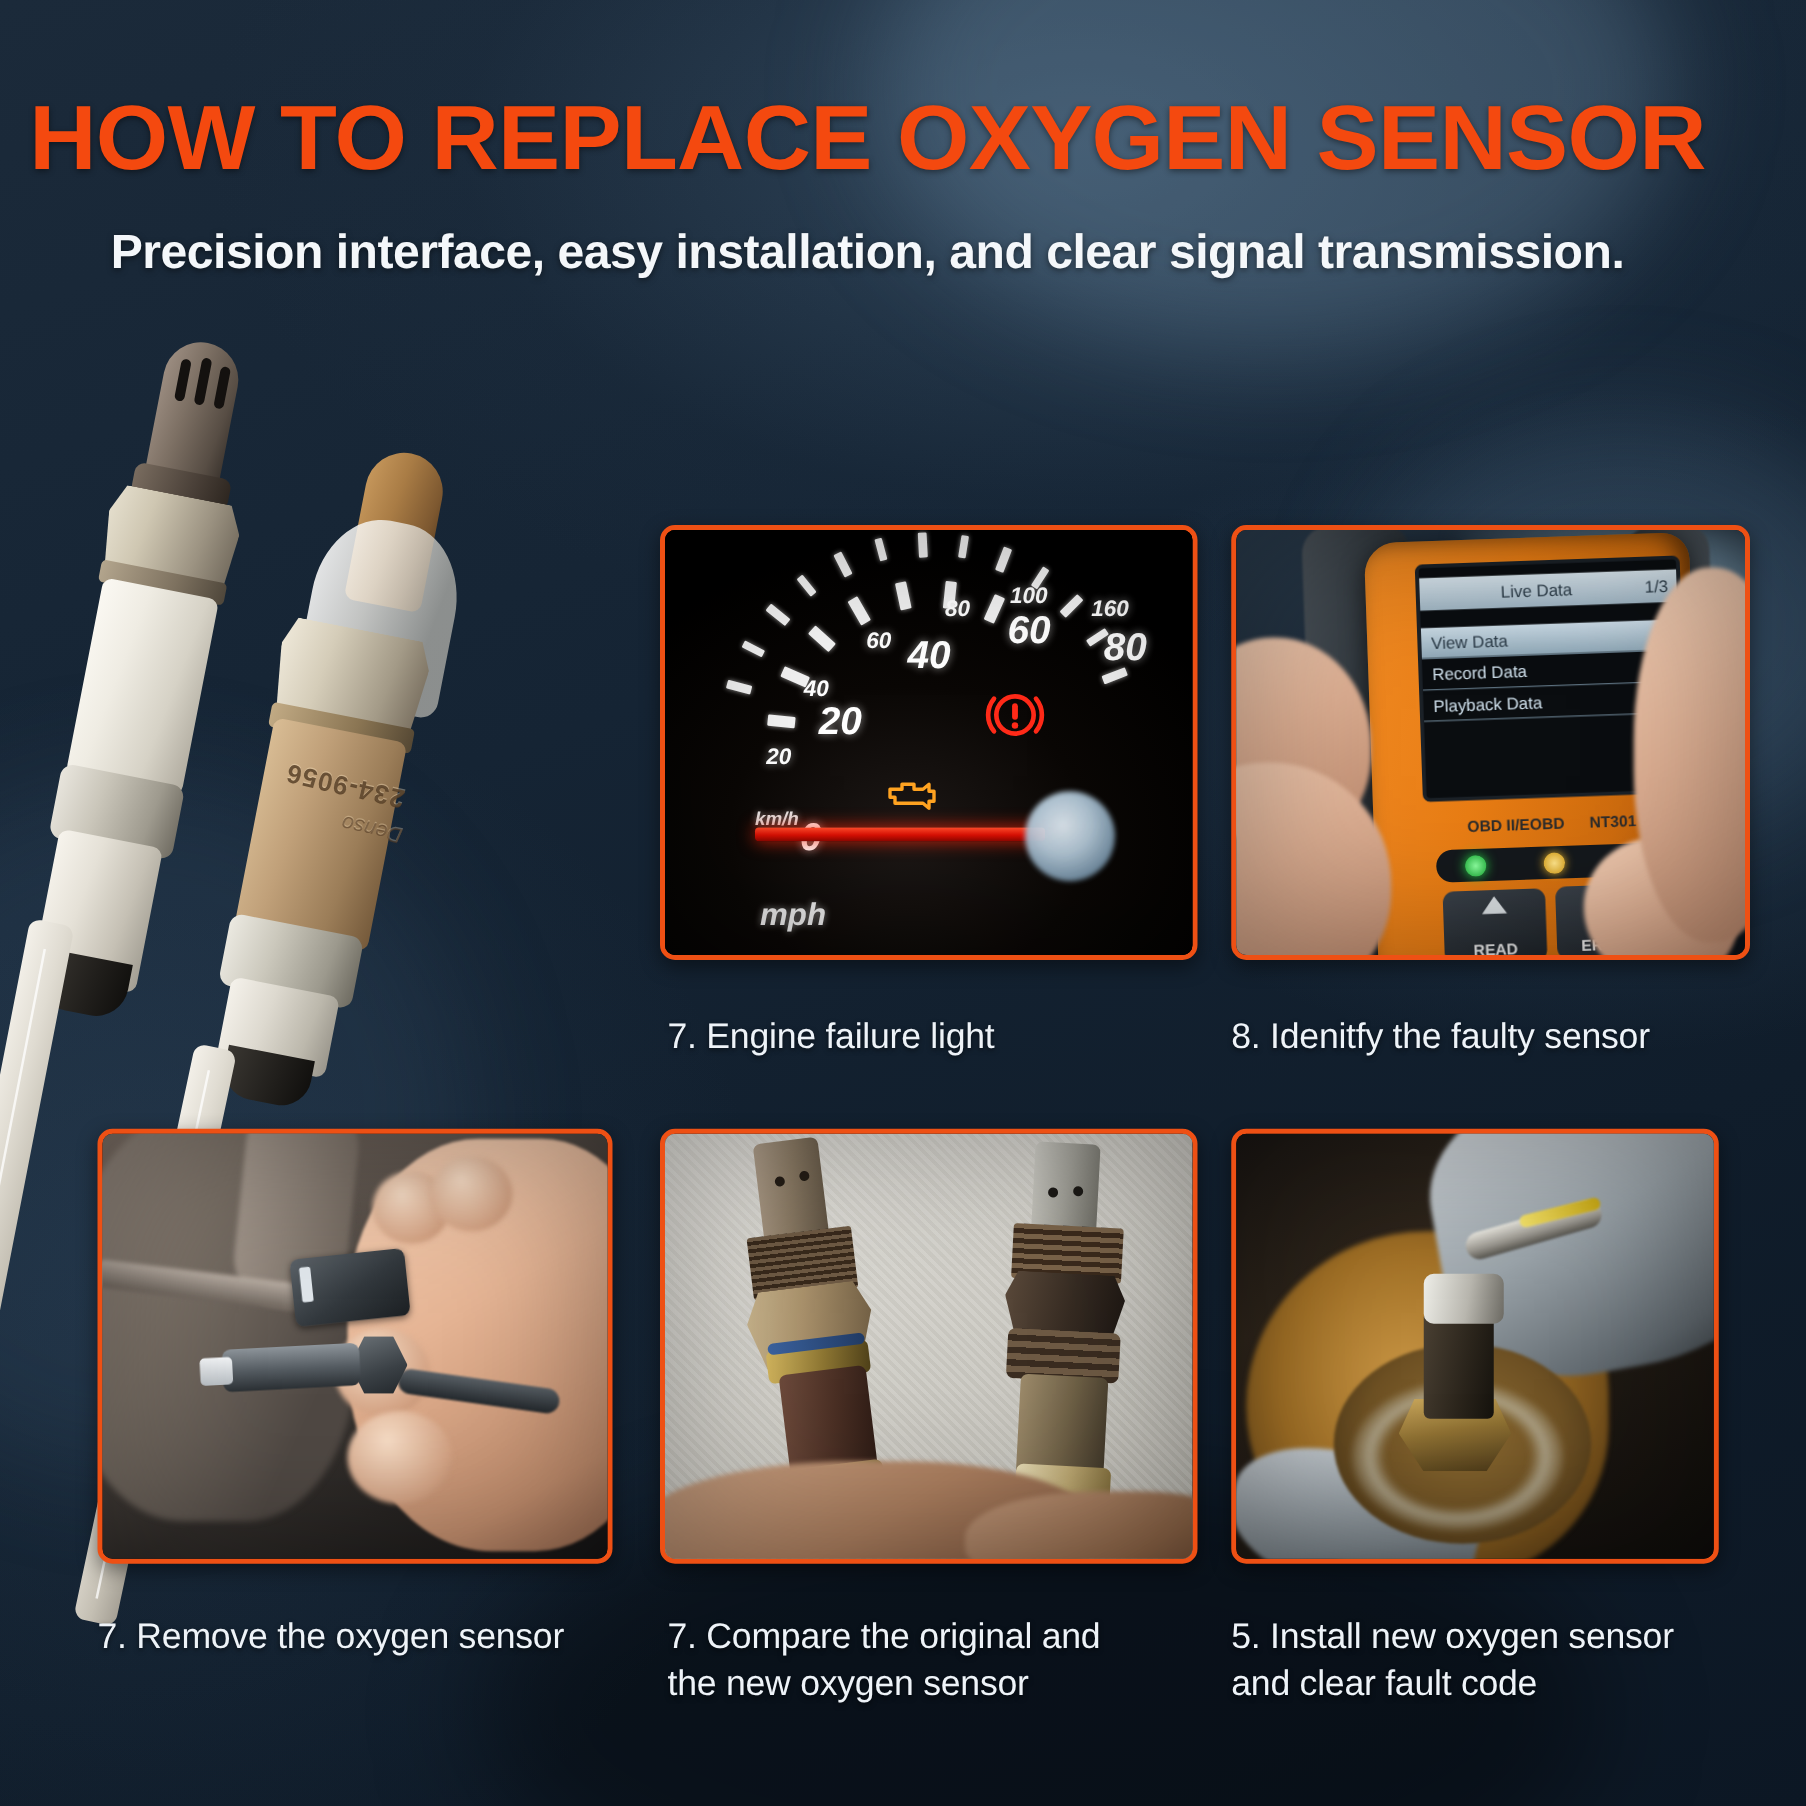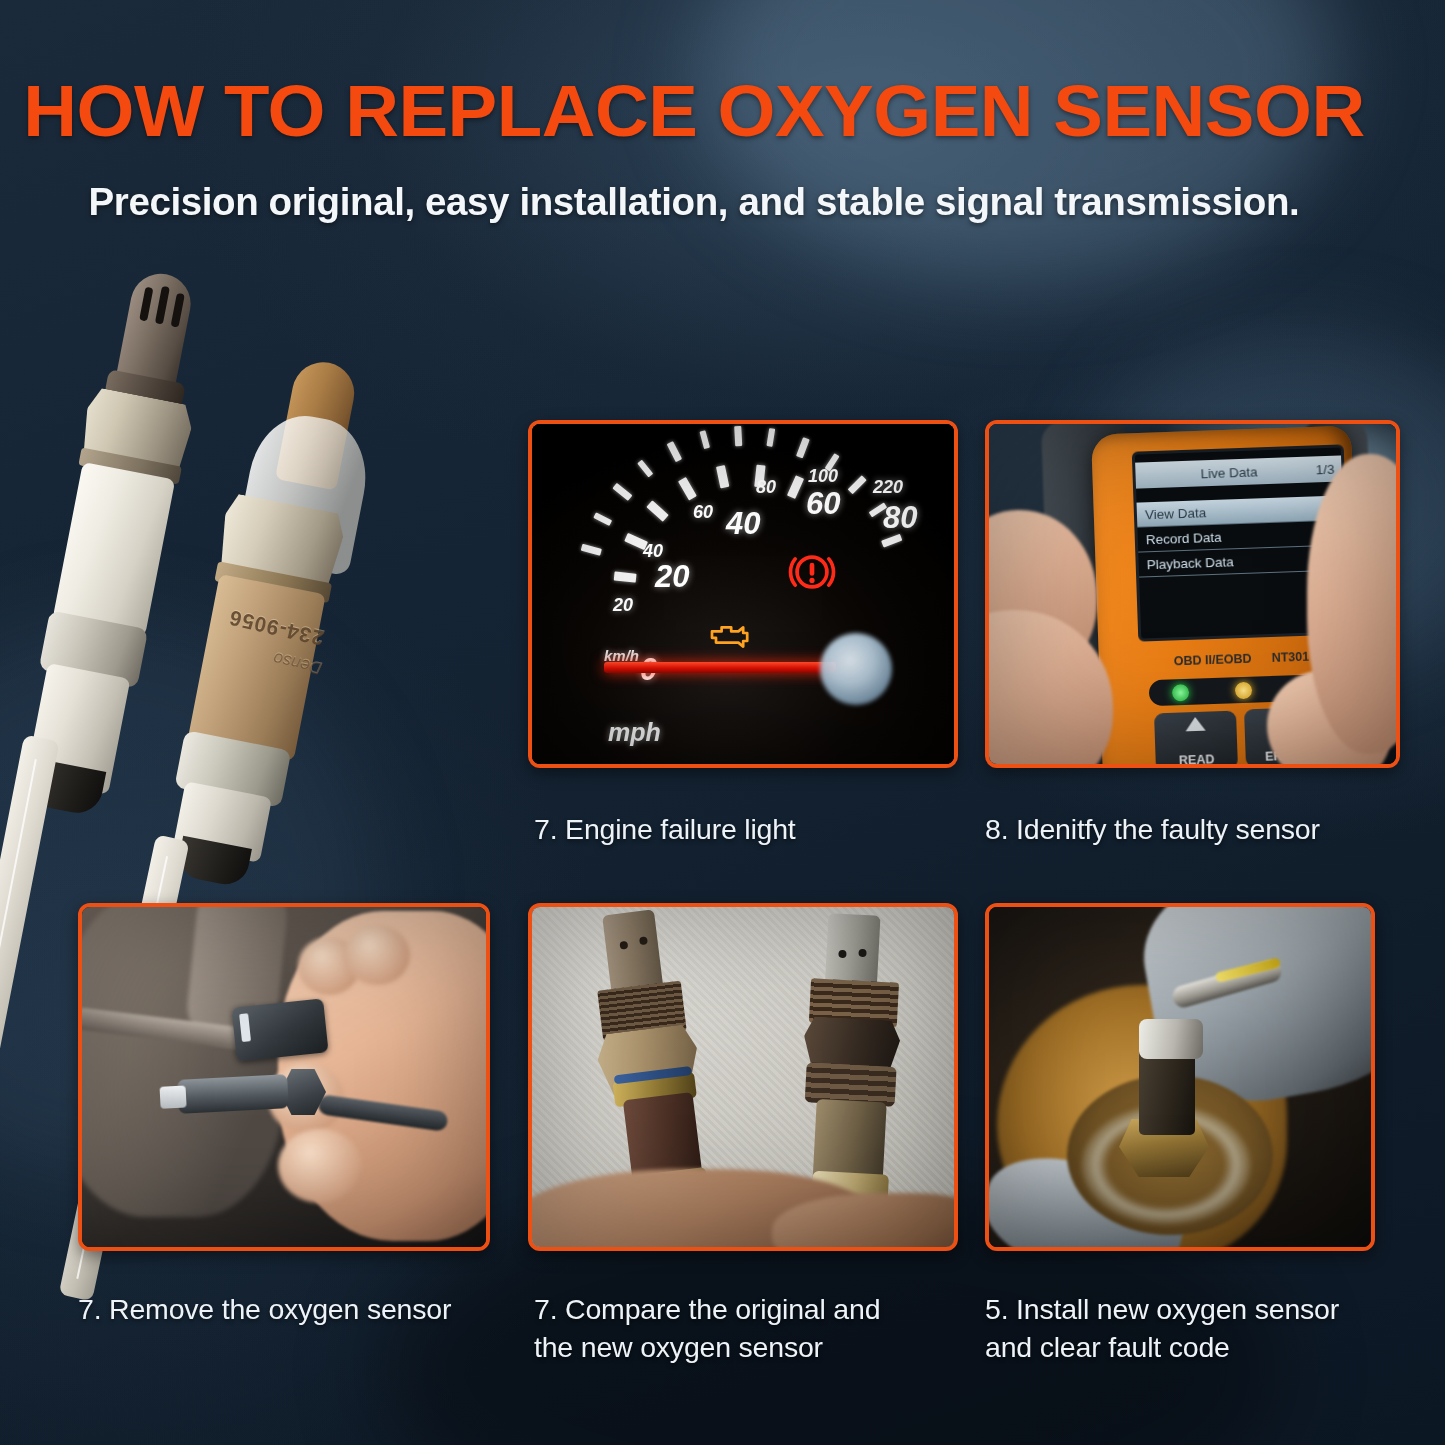--- a/index.html
+++ b/index.html
@@ -253,21 +253,21 @@
 
 <div id="stage">
 
   <div class="bgblob" style="left:700px;top:-140px;width:640px;height:420px;background:rgba(120,152,178,0.30);"></div>
   <div class="bgblob" style="left:1090px;top:330px;width:420px;height:340px;background:rgba(96,128,156,0.22);"></div>
   <div class="bgblob" style="left:-160px;top:620px;width:540px;height:560px;background:rgba(64,94,120,0.18);"></div>
   <div class="bgblob" style="left:380px;top:1180px;width:900px;height:380px;background:rgba(0,0,0,0.35);"></div>
 
   <div class="header">
     <div class="title">HOW TO REPLACE OXYGEN SENSOR</div>
-    <div class="subtitle">Precision original, easy installation, and stable signal transmission.</div>
+    <div class="subtitle">Precision interface, easy installation, and clear signal transmission.</div>
   </div>
 
   <div id="product">
 
     <div class="sensorU" style="left:150px;top:10px;width:150px;height:520px;transform:rotate(11deg);">
 
       <div class="su-cap" style="left:26px;top:0;width:60px;height:116px;border-radius:30px 30px 6px 6px;
                   background:linear-gradient(100deg,#a09185 0%,#7d7064 40%,#574d44 80%,#3a332d 100%);"></div>
       <div style="position:absolute;left:38px;top:16px;width:8px;height:34px;border-radius:4px;background:#14110f;"></div>
       <div style="position:absolute;left:54px;top:12px;width:8px;height:38px;border-radius:4px;background:#14110f;"></div>
@@ -396,21 +396,21 @@
           </div>
         <div class="spd-tick" style="transform:rotate(294deg);">
             <i style="width:22px;height:9px;margin-left:108px;"></i>
           </div>
 
         <div class="spd-num km" style="left:81px;top:171px;">20</div>
         <div class="spd-num km" style="left:111px;top:117px;">40</div>
         <div class="spd-num km" style="left:161px;top:78px;">60</div>
         <div class="spd-num km" style="left:224px;top:53px;">80</div>
         <div class="spd-num km" style="left:276px;top:42px;">100</div>
-        <div class="spd-num km" style="left:341px;top:53px;">220</div>
+        <div class="spd-num km" style="left:341px;top:53px;">160</div>
 
         <div class="spd-num mph" style="left:108px;top:228px;">0</div>
         <div class="spd-num mph" style="left:123px;top:135px;">20</div>
         <div class="spd-num mph" style="left:194px;top:82px;">40</div>
         <div class="spd-num mph" style="left:274px;top:62px;">60</div>
         <div class="spd-num mph" style="left:351px;top:76px;">80</div>
 
         <div class="spd-lbl" style="left:72px;top:223px;font-size:15px;">km/h</div>
         <div class="spd-lbl" style="left:76px;top:294px;font-size:25px;">mph</div>
 

